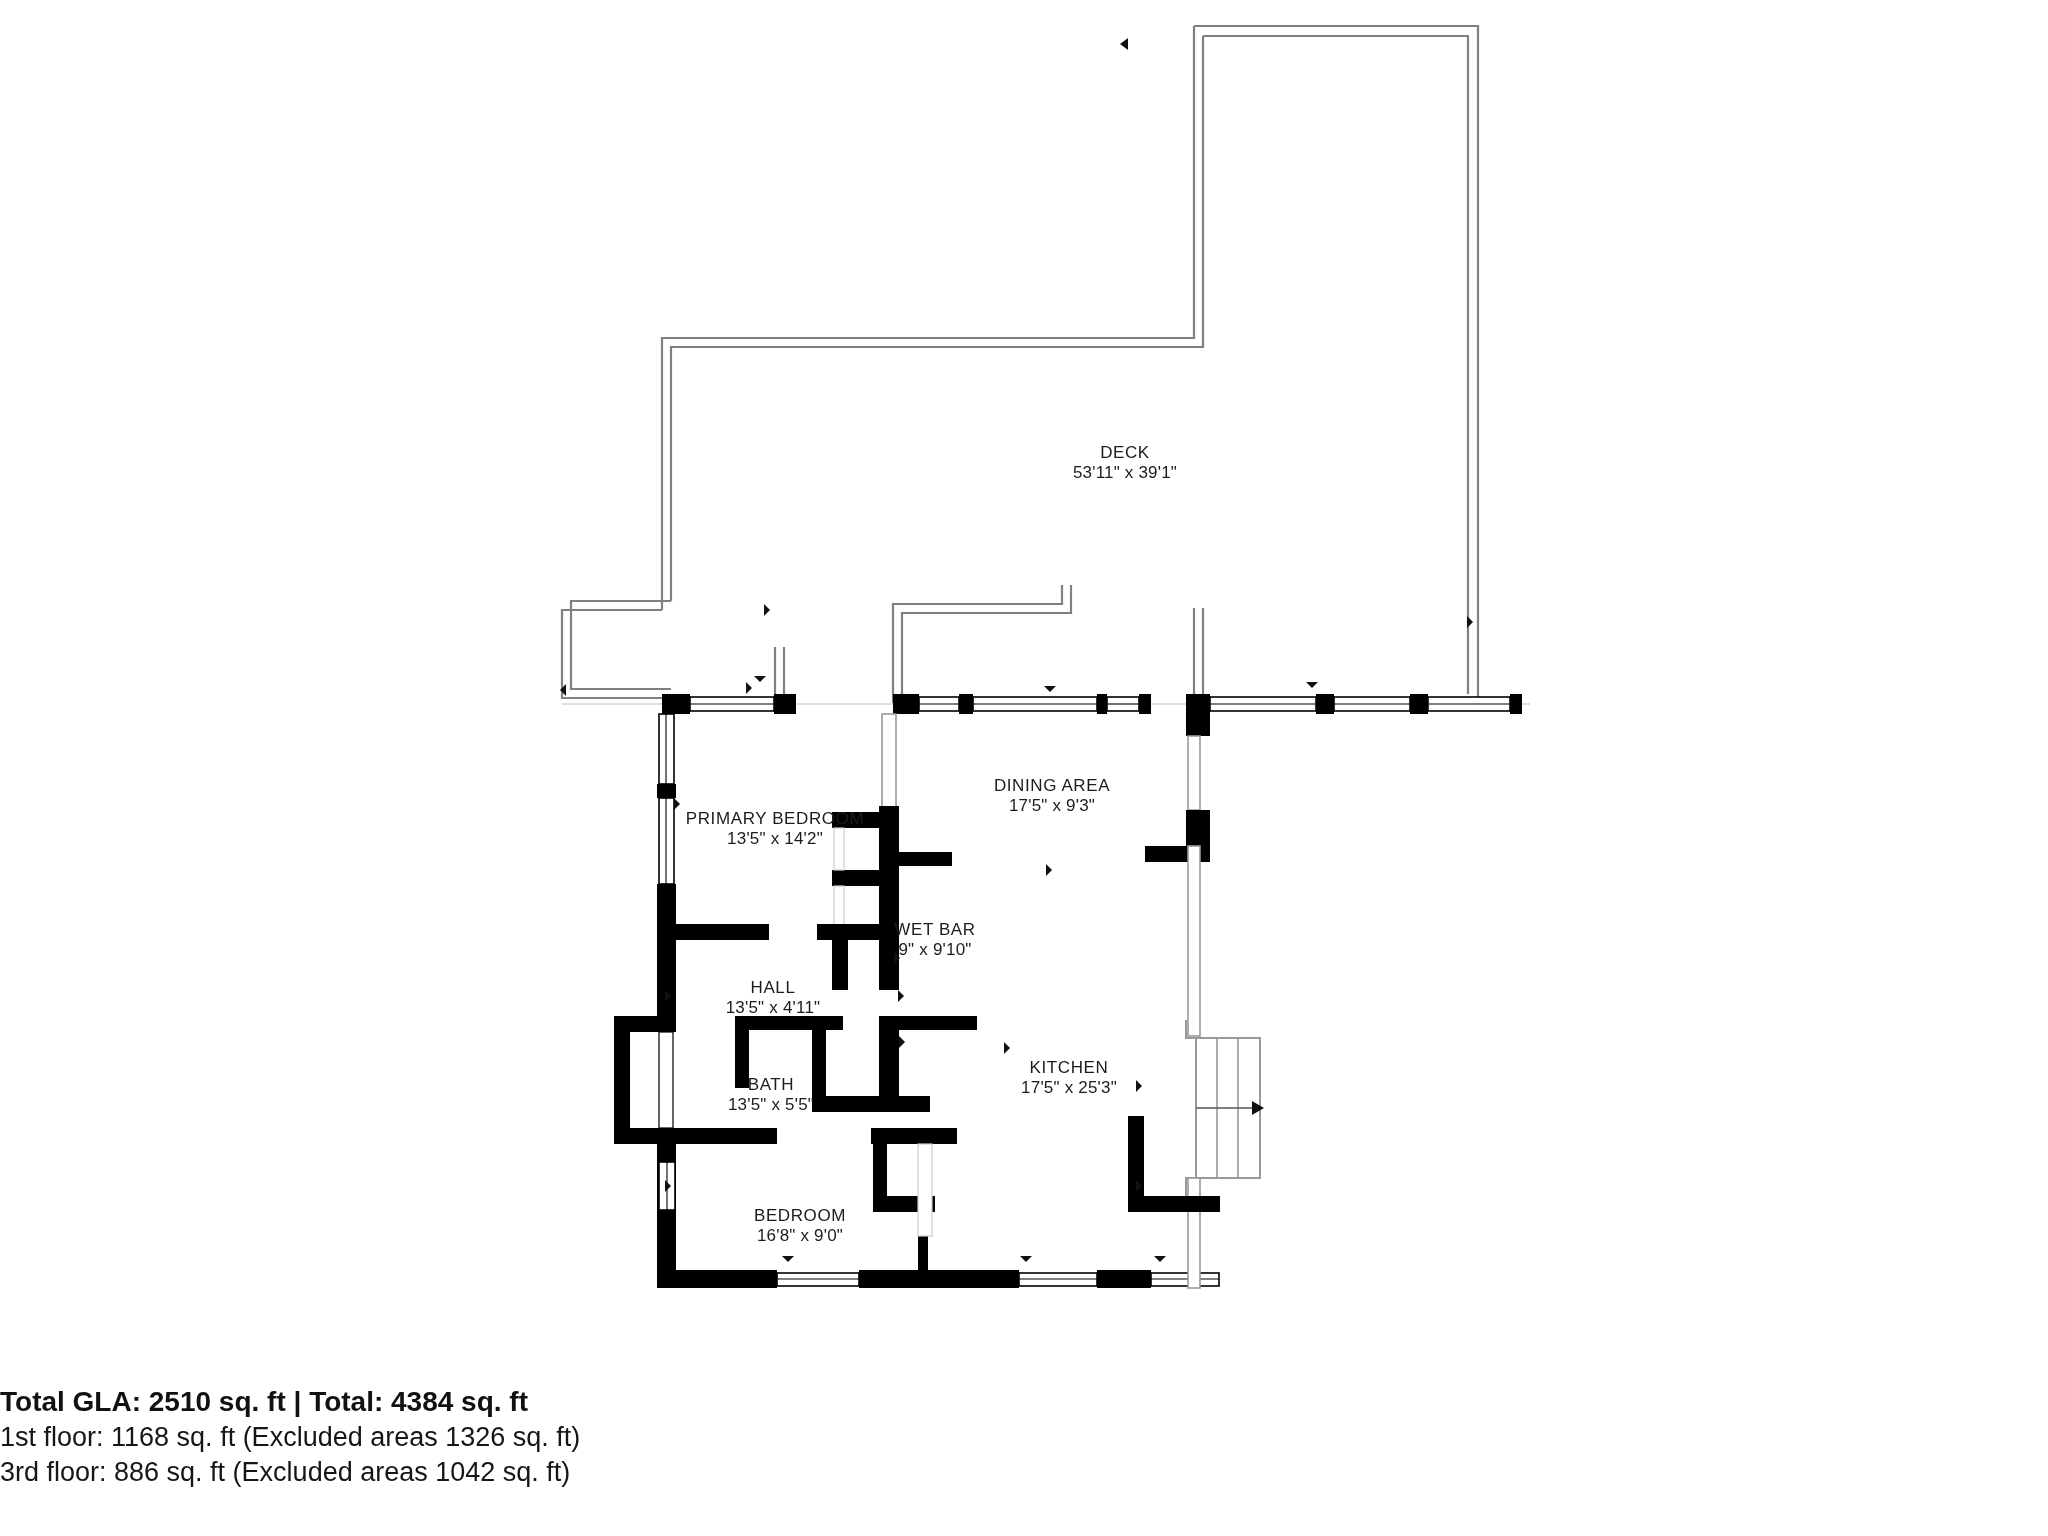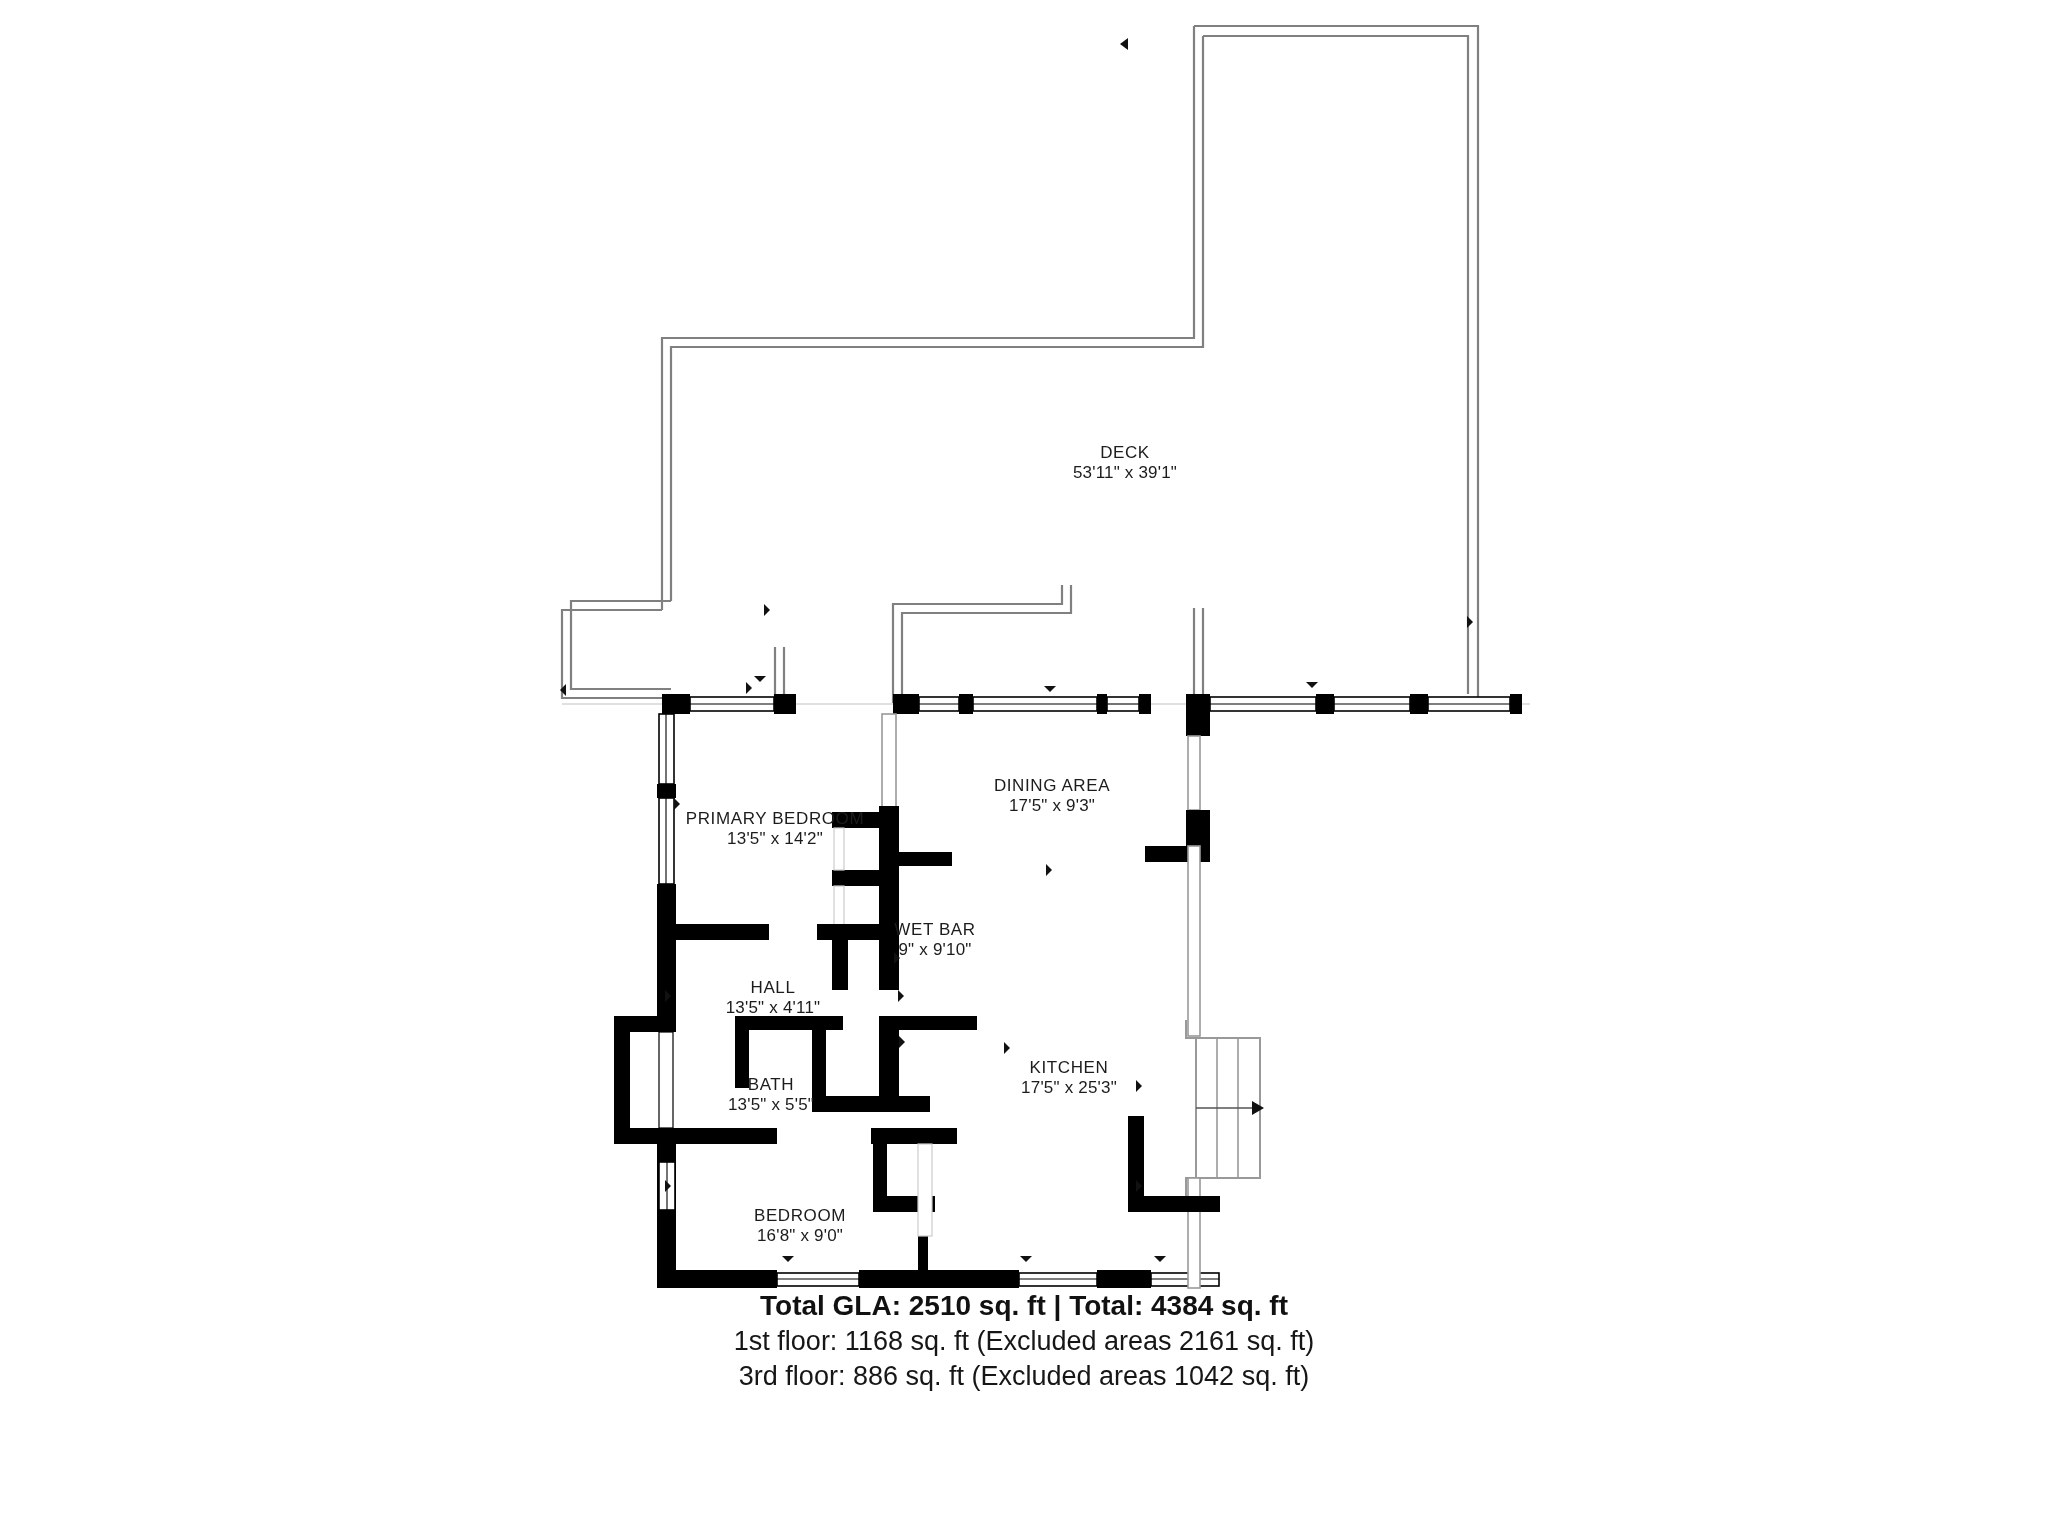--- a/index.html
+++ b/index.html
@@ -39,23 +39,23 @@
   .room-label-dims {
     font-family: "Liberation Sans", sans-serif;
     font-size: 17px;
     letter-spacing: 0.2px;
     fill: #1c1c1c;
     text-anchor: middle;
   }
   #summary {
     position: absolute;
     left: 0;
-    top: 1288px;
-    width: 2048px;
-    text-align: center;
+    top: 1384px;
+    width: 2048px;
+    text-align: left;
   }
   #summary .total-line {
     font-family: "Liberation Sans", sans-serif;
     font-size: 28px;
     font-weight: bold;
     color: #111111;
     line-height: 1.28;
     white-space: nowrap;
   }
   #summary .floor-line {
@@ -362,18 +362,18 @@
         <text class="room-label-name" x="800" y="1221">BEDROOM</text>
         <text class="room-label-dims" x="800" y="1241">16'8" x 9'0"</text>
       </g>
 
     </g>
 
   </svg>
 
   <div id="summary">
     <div class="total-line">Total GLA: 2510 sq. ft | Total: 4384 sq. ft</div>
-    <div class="floor-line">1st floor: 1168 sq. ft (Excluded areas 2161 sq. ft)</div>
+    <div class="floor-line">1st floor: 1168 sq. ft (Excluded areas 1326 sq. ft)</div>
     <div class="floor-line">3rd floor: 886 sq. ft (Excluded areas 1042 sq. ft)</div>
   </div>
 
 
 </div>
 
 </body></html>

